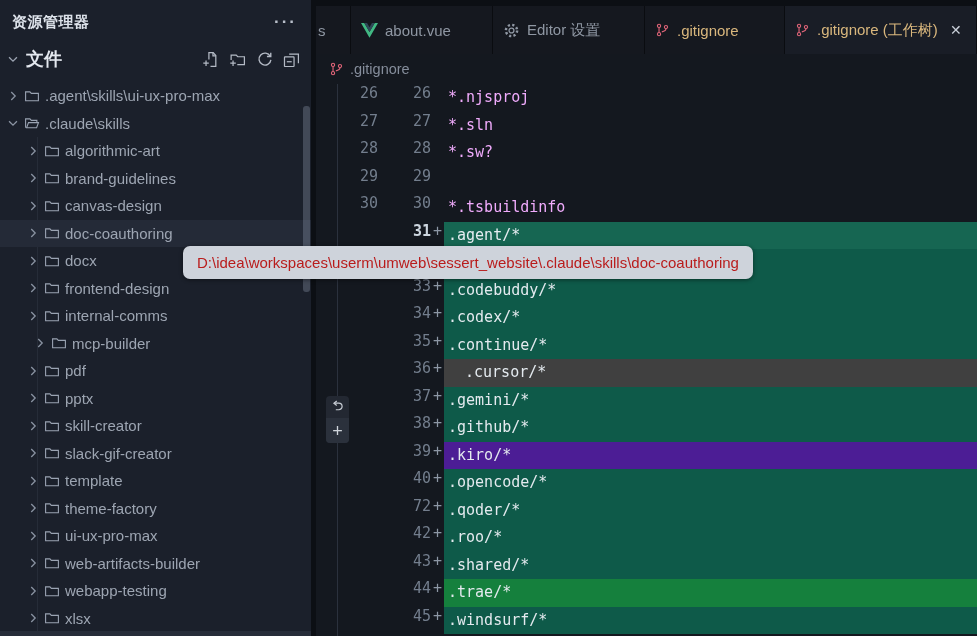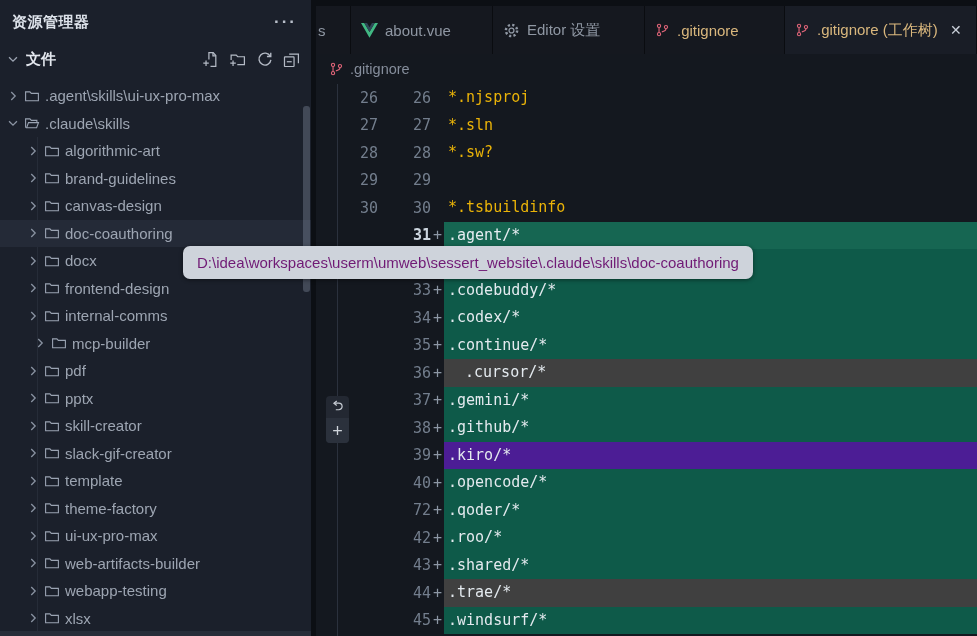--- a/index.html
+++ b/index.html
@@ -8,21 +8,21 @@
   #root { position:relative; width:977px; height:636px; background:#0c0f14; }
 
   
   #sidebar { position:absolute; left:0; top:0; width:311px; height:636px; background:#1b202b; overflow:hidden; }
   #sidebar-header { display:flex; align-items:center; justify-content:space-between; height:44px; padding:0 14px 0 12px; }
   #sidebar-title { color:#dde2ea; font-size:15px; font-weight:700; letter-spacing:.5px; }
   #sidebar-more { color:#b9bfca; font-size:17px; font-weight:700; letter-spacing:2px; cursor:pointer; }
   #section-row { display:flex; align-items:center; height:30px; padding:0 10px 0 6px; }
   #section-chevron { width:18px; height:16px; color:#9aa2b0; display:flex; align-items:center; }
   #section-chevron svg { transform:rotate(90deg); }
-  #section-label { color:#e4e8ef; font-size:15px; font-weight:700; flex:0 0 auto; margin-left:2px; }
+  #section-label { color:#e4e8ef; font-size:18px; font-weight:700; flex:0 0 auto; margin-left:2px; }
   #explorer-actions { margin-left:auto; display:flex; gap:7px; }
   .action-btn { width:20px; height:20px; display:flex; align-items:center; justify-content:center; color:#b4bac5; cursor:pointer; border-radius:3px; }
   #tree { position:absolute; left:0; top:82px; width:311px; }
   .tree-row { height:27.5px; display:flex; align-items:center; color:#9da5b2; font-size:15px; white-space:nowrap; cursor:pointer; }
   .tree-row.hover { background:#242a37; }
   .tw-chev { width:18px; display:flex; align-items:center; color:#8a93a2; flex:0 0 18px; }
   .tw-chev.exp svg { transform:rotate(90deg); }
   .tw-folder { width:21px; display:flex; align-items:center; color:#9aa3b2; flex:0 0 21px; }
   .tw-label { overflow:hidden; text-overflow:ellipsis; }
   #indent-guide { position:absolute; left:37px; top:137px; width:1px; height:494px; background:#262c38; }
@@ -35,35 +35,35 @@
   .tab { height:48px; display:flex; align-items:center; padding:0 10px; background:#15181f; border-right:1px solid #0a0c10; color:#8f97a3; font-size:15px; white-space:nowrap; overflow:hidden; cursor:pointer; }
   .tab.active { background:#191d26; }
   .tab .tab-icon { display:flex; align-items:center; margin-right:7px; flex:0 0 auto; }
   .tab.truncated { padding:0 2px; }
   .tab .tab-close { margin-left:12px; color:#c9cfd8; font-size:14px; cursor:pointer; }
   #breadcrumb { position:absolute; left:0; top:54px; width:661px; height:30px; display:flex; align-items:center; padding-left:13px; background:#14181f; color:#858d9b; font-size:14.5px; }
   #breadcrumb .bc-icon { display:flex; align-items:center; margin-right:6px; }
 
   
   #code { position:absolute; left:0; top:84px; width:661px; }
-  .line { height:27.5px; display:flex; align-items:center; font-family:"DejaVu Sans Mono","Liberation Mono",monospace; font-size:15px; }
+  .line { height:27.5px; display:flex; font-family:"DejaVu Sans Mono","Liberation Mono",monospace; font-size:15px; }
   .line .old { width:62px; text-align:right; color:#737e8d; flex:0 0 62px; }
   .line .new { width:53px; text-align:right; color:#737e8d; flex:0 0 53px; }
   .line .marker { width:13px; color:#8d97a5; flex:0 0 13px; text-align:center; }
-  .line .codetxt { flex:1; height:27.5px; line-height:27.5px; padding-left:4px; color:#eab308; }
+  .line .codetxt { flex:1; height:27.5px; line-height:27.5px; padding-left:4px; color:#f0abfc; }
   .line.added .codetxt { background:#0e5a49; color:#e4eaef; }
   .line.added-current .codetxt { background:#166652; color:#e7edf2; }
   .line.added-current .new { color:#cdd6df; font-weight:700; }
   #gutter-line { position:absolute; left:21px; top:84px; width:1px; height:552px; background:#2b313d; }
   #diff-widget { position:absolute; left:10px; top:396px; width:23px; height:47px; background:#232832; border-radius:4px; display:flex; flex-direction:column; align-items:center; z-index:20; }
   #diff-widget .dw-revert { height:22px; display:flex; align-items:center; justify-content:center; color:#c8cdd5; cursor:pointer; }
   #diff-widget .dw-plus { height:25px; width:23px; display:flex; align-items:center; justify-content:center; color:#cfd4db; background:#2b313c; border-radius:0 0 4px 4px; font-size:18px; font-weight:400; cursor:pointer; line-height:1; }
 
   
-  #tooltip { position:absolute; left:183px; top:246px; height:33px; line-height:33px; padding:0 14px; background:#ced3db; color:#701a75; font-size:15px; font-weight:500; border-radius:7px; z-index:40; white-space:nowrap; box-shadow:0 1px 4px rgba(0,0,0,.45); }
+  #tooltip { position:absolute; left:183px; top:246px; height:33px; line-height:33px; padding:0 14px; background:#ced3db; color:#b91c1c; font-size:15px; font-weight:500; border-radius:7px; z-index:40; white-space:nowrap; box-shadow:0 1px 4px rgba(0,0,0,.45); }
   .icon svg { display:block; }
 </style>
 </head>
 <body>
 
 <div id="root">
 
   <aside id="sidebar">
     <div id="sidebar-header">
       <span id="sidebar-title">资源管理器</span>
@@ -541,21 +541,21 @@
         <div class="line added">
           <span class="old"></span>
           <span class="new">43</span>
           <span class="marker">+</span>
           <span class="codetxt" style="background: rgb(14, 90, 73);">.shared/*</span>
         </div>
         <div class="line added">
           <span class="old"></span>
           <span class="new">44</span>
           <span class="marker">+</span>
-          <span class="codetxt" style="background: #404040;">.trae/*</span>
+          <span class="codetxt" style="background: #15803d;">.trae/*</span>
         </div>
         <div class="line added">
           <span class="old"></span>
           <span class="new">45</span>
           <span class="marker">+</span>
           <span class="codetxt" style="background: rgb(14, 90, 73);">.windsurf/*</span>
         </div>
       </div>
     <div id="diff-widget">
       <span class="dw-revert icon">

